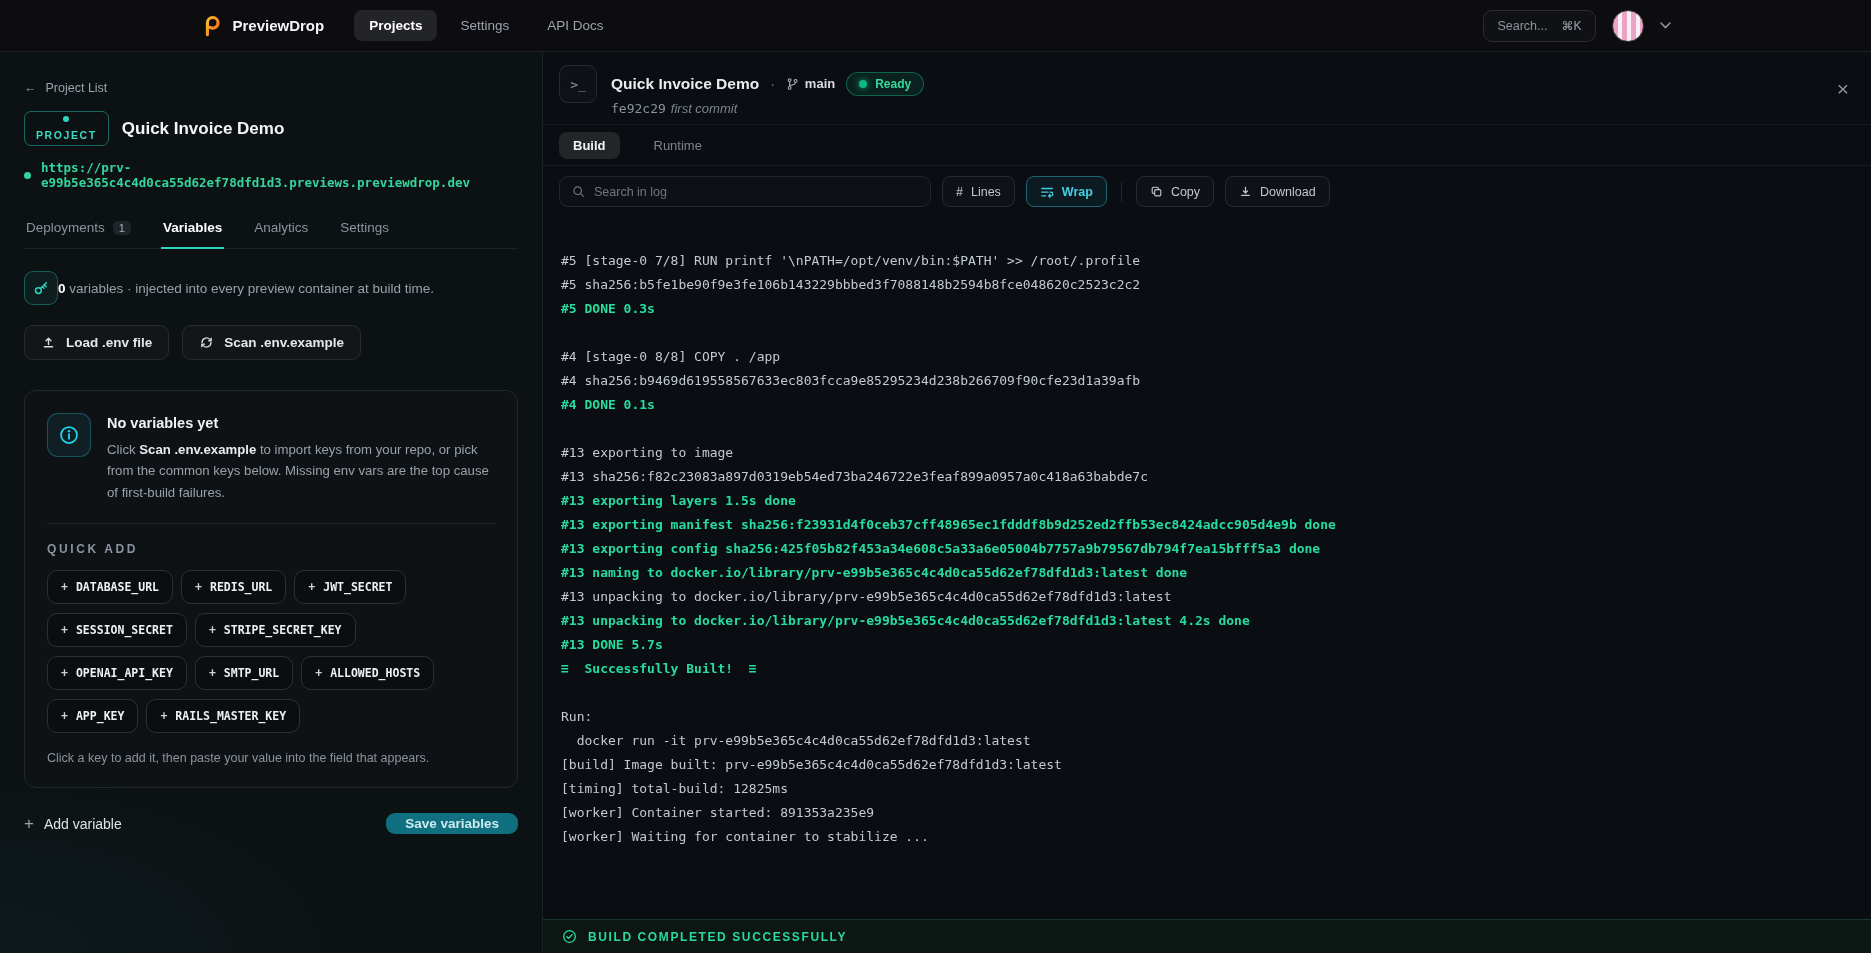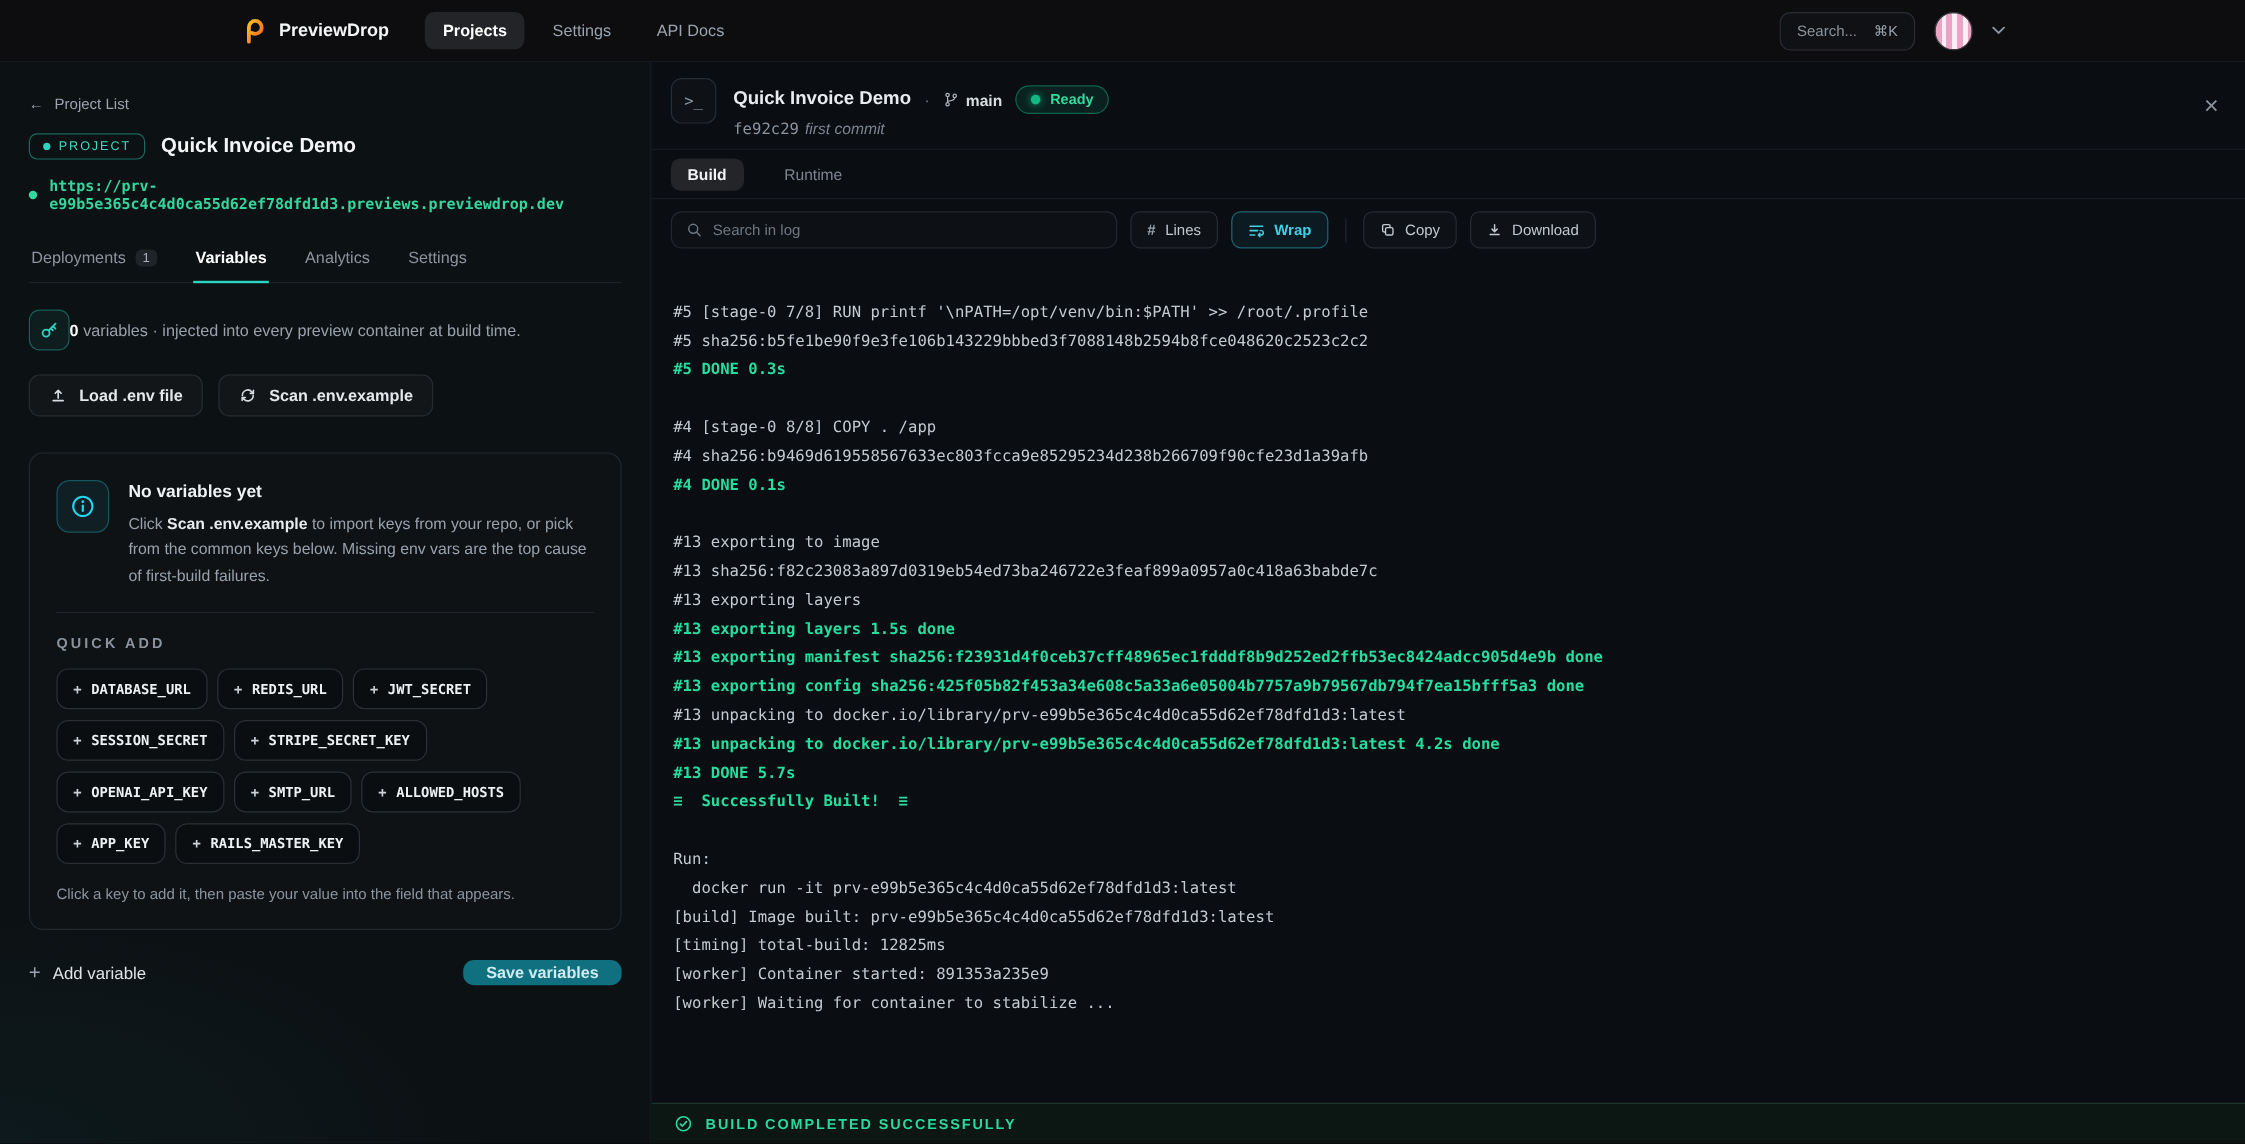--- a/index.html
+++ b/index.html
@@ -24,21 +24,21 @@
 
   
   .main { flex:1; display:flex; min-height:0; }
 
   
   .sidebar { flex:0 0 543px; width:543px; background:#0c1113; border-right:1px solid #1b2125; padding:26px 24px 0;
     background-image:radial-gradient(600px 300px at 0% 100%, rgba(34,211,238,0.045), transparent 70%); }
   .back { display:inline-flex; align-items:center; gap:9px; color:#9aa3ad; font-size:12.5px; background:none; border:none; }
   .proj-row { display:flex; align-items:center; gap:13px; margin-top:15px; }
   .proj-badge { display:inline-flex; align-items:center; gap:7px; border:1px solid rgba(45,212,191,.45); color:#3ddbc3;
-    font-size:10.5px; font-weight:normal; letter-spacing:1.6px; padding:4px 11px; border-radius:7px; }
+    font-size:10.5px; font-weight:bold; letter-spacing:1.6px; padding:4px 11px; border-radius:7px;flex-direction:column; }
   .tdot { width:6px; height:6px; border-radius:50%; background:#2dd4bf; }
   .proj-title { font-size:17px; font-weight:bold; color:#f3f5f7; }
   .url-row { display:flex; align-items:center; gap:10px; margin-top:14px; font-family:"DejaVu Sans Mono", monospace;
     font-size:12.5px; color:#35d69c; font-weight:bold; }
   .gdot { width:7px; height:7px; border-radius:50%; background:#35d69c; flex:0 0 auto; }
   .side-tabs { display:flex; gap:28px; margin-top:20px; border-bottom:1px solid #1c2227; }
   .side-tab { display:flex; align-items:center; gap:8px; padding:10px 2px 12px; font-size:13.5px; color:#8b949e; background:none; border:none; border-bottom:2px solid transparent; margin-bottom:-1px; }
   .side-tab.active { color:#ffffff; font-weight:bold; border-bottom-color:#2dd4bf; }
   .count-badge { background:#1f2428; color:#aab3bc; font-size:11px; padding:1px 6px; border-radius:5px; }
   .summary { display:flex; align-items:center; margin-top:22px; font-size:13.5px; color:#98a1ab; }
@@ -342,24 +342,24 @@
           <div class="log-line">#5 [stage-0 7/8] RUN printf '\nPATH=/opt/venv/bin:$PATH' &gt;&gt; /root/.profile</div>
           <div class="log-line">#5 sha256:b5fe1be90f9e3fe106b143229bbbed3f7088148b2594b8fce048620c2523c2c2</div>
           <div class="log-line g">#5 DONE 0.3s</div>
           <div class="log-line">&nbsp;</div>
           <div class="log-line">#4 [stage-0 8/8] COPY . /app</div>
           <div class="log-line">#4 sha256:b9469d619558567633ec803fcca9e85295234d238b266709f90cfe23d1a39afb</div>
           <div class="log-line g">#4 DONE 0.1s</div>
           <div class="log-line">&nbsp;</div>
           <div class="log-line">#13 exporting to image</div>
           <div class="log-line">#13 sha256:f82c23083a897d0319eb54ed73ba246722e3feaf899a0957a0c418a63babde7c</div>
-          <div class="log-line">#13 exporting layers</div>
           <div class="log-line g">#13 exporting layers 1.5s done</div>
           <div class="log-line g">#13 exporting manifest sha256:f23931d4f0ceb37cff48965ec1fdddf8b9d252ed2ffb53ec8424adcc905d4e9b done</div>
           <div class="log-line g">#13 exporting config sha256:425f05b82f453a34e608c5a33a6e05004b7757a9b79567db794f7ea15bfff5a3 done</div>
+          <div class="log-line g">#13 naming to docker.io/library/prv-e99b5e365c4c4d0ca55d62ef78dfd1d3:latest done</div>
           <div class="log-line">#13 unpacking to docker.io/library/prv-e99b5e365c4c4d0ca55d62ef78dfd1d3:latest</div>
           <div class="log-line g">#13 unpacking to docker.io/library/prv-e99b5e365c4c4d0ca55d62ef78dfd1d3:latest 4.2s done</div>
           <div class="log-line g">#13 DONE 5.7s</div>
           <div class="log-line g">≡  Successfully Built!  ≡</div>
           <div class="log-line">&nbsp;</div>
           <div class="log-line">Run:</div>
           <div class="log-line">  docker run -it prv-e99b5e365c4c4d0ca55d62ef78dfd1d3:latest</div>
           <div class="log-line">[build] Image built: prv-e99b5e365c4c4d0ca55d62ef78dfd1d3:latest</div>
           <div class="log-line">[timing] total-build: 12825ms</div>
           <div class="log-line">[worker] Container started: 891353a235e9</div>

